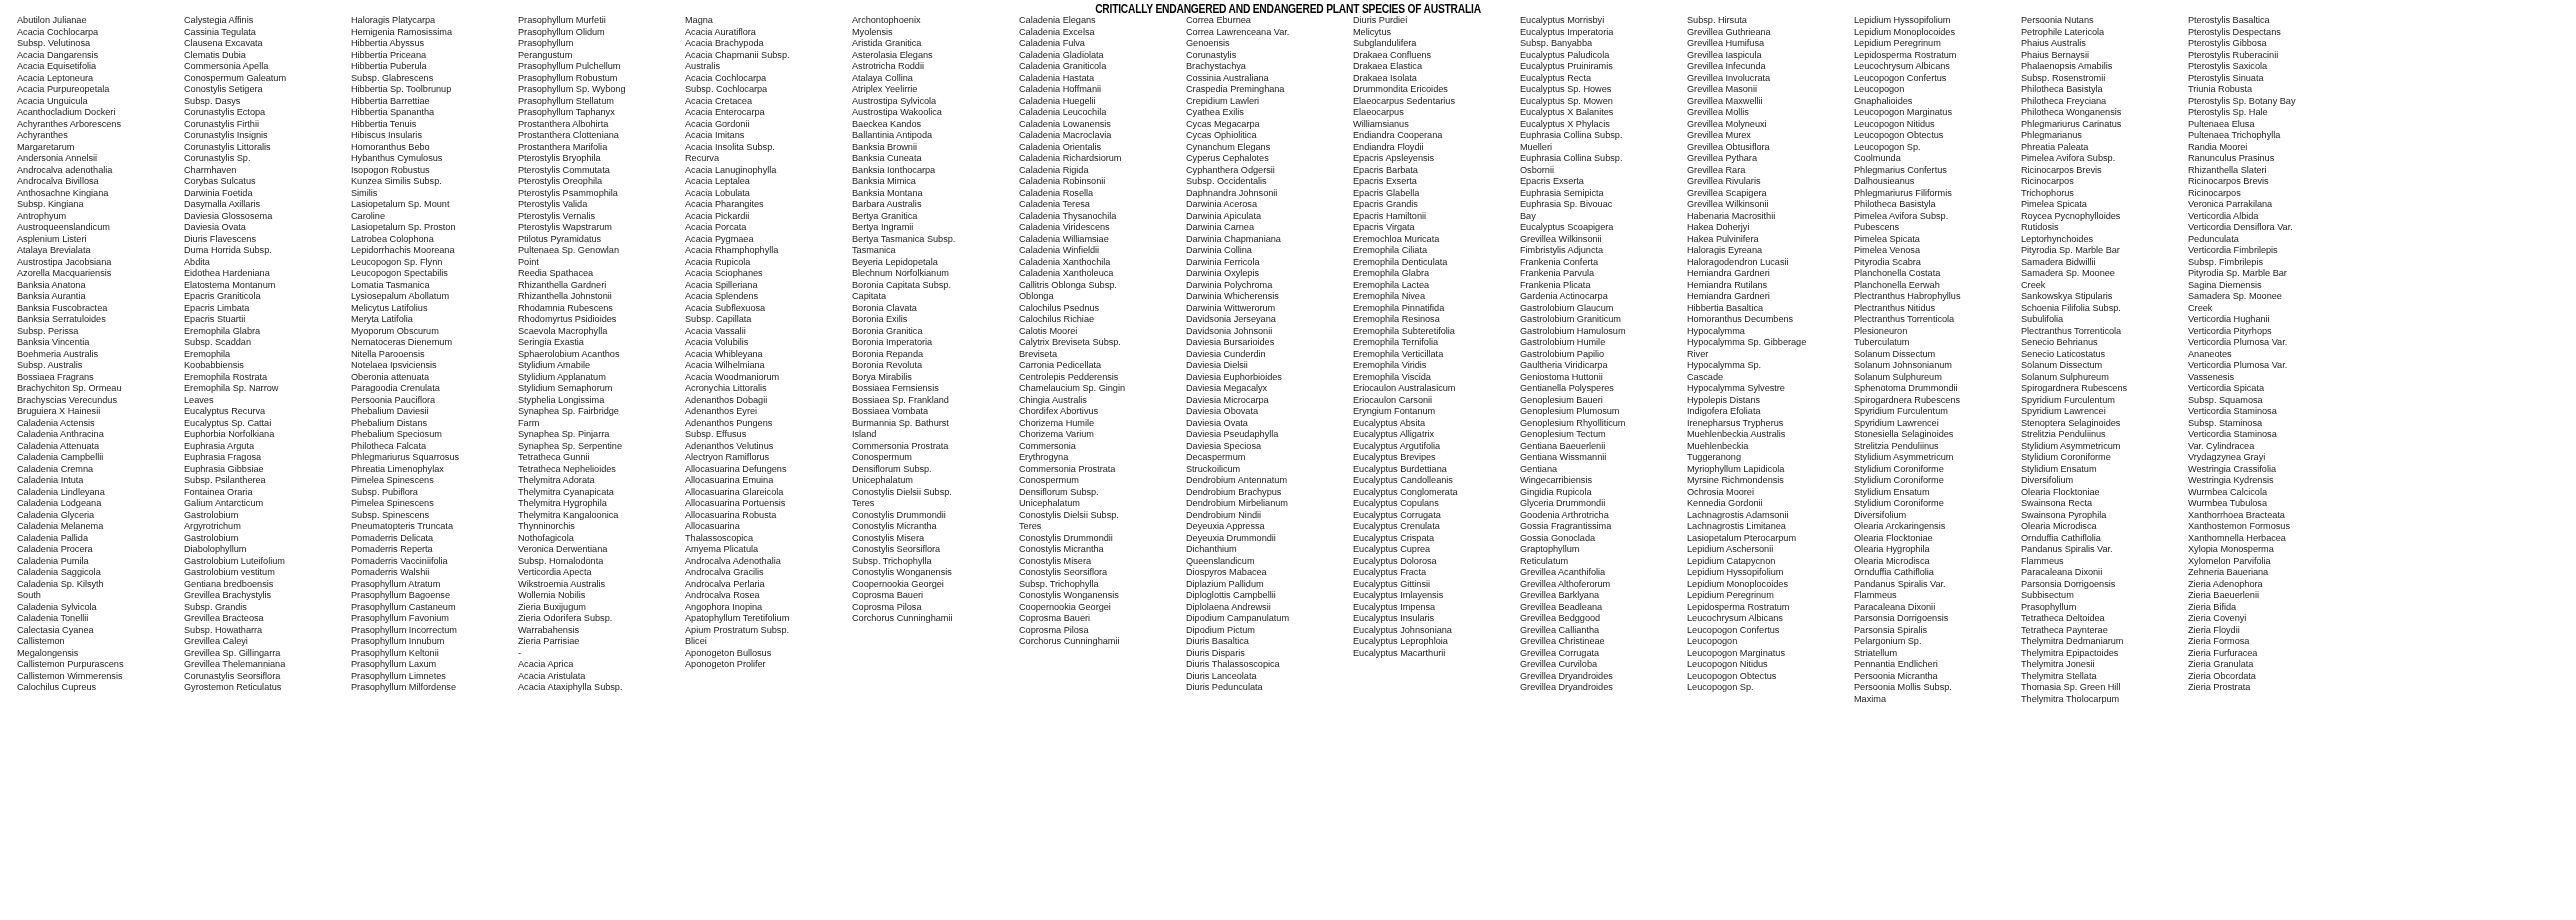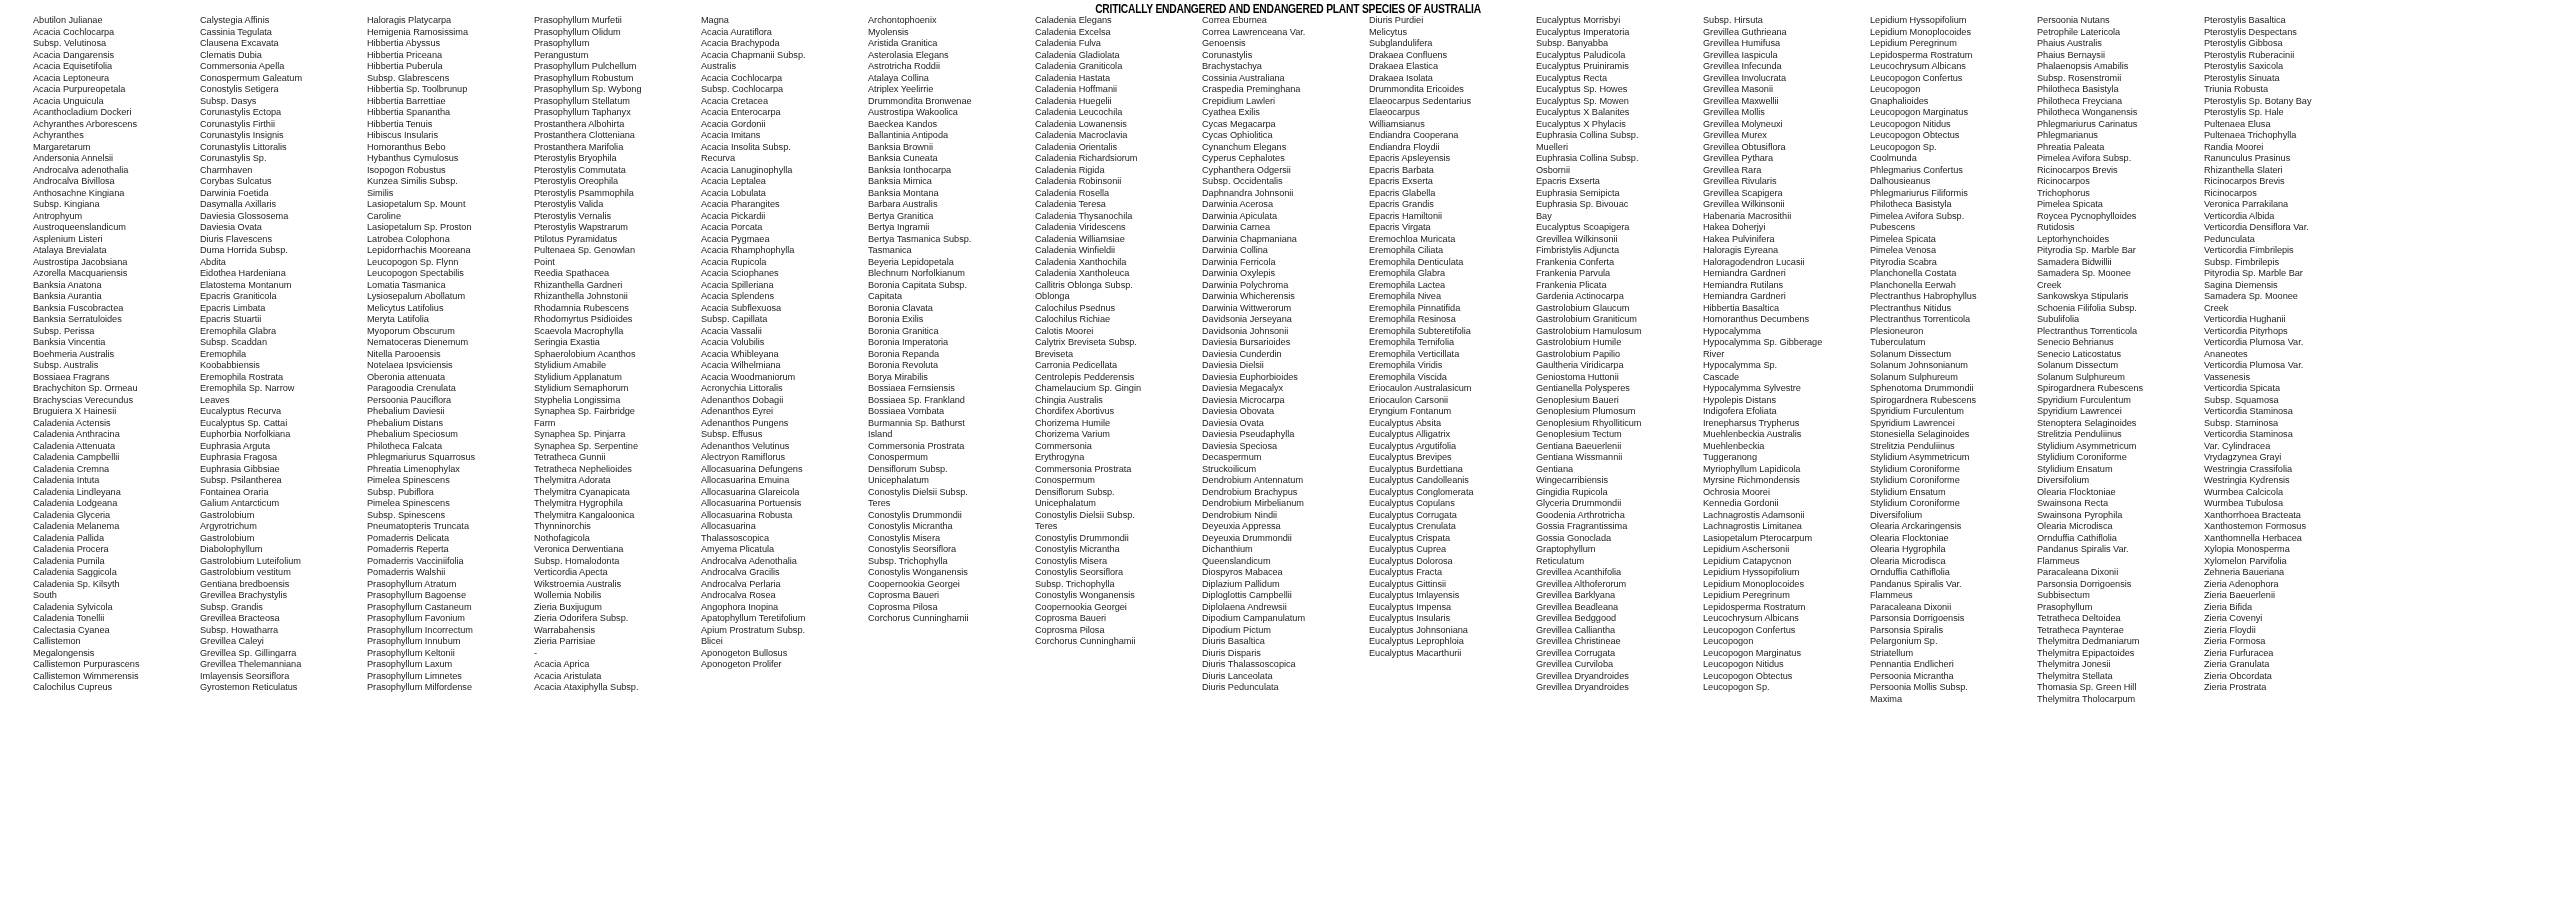--- a/index.html
+++ b/index.html
@@ -36,21 +36,21 @@
     white-space: nowrap;
   }
   #columns {
     position: absolute;
     top: 15px;
     left: 0;
     width: 2576px;
     display: flex;
     flex-direction: row;
     align-items: flex-start;
-    padding-left: 33px;
+    padding-left: 17px;
     box-sizing: border-box;
   }
   .col {
     width: 167px;
     flex: 0 0 167px;
     padding-right: 5px;
     box-sizing: border-box;
   }
   .entry {
     font-size: 9.2px;
@@ -180,21 +180,21 @@
         <div class="entry">Gastrolobium Luteifolium</div>
         <div class="entry">Gastrolobium vestitum</div>
         <div class="entry">Gentiana bredboensis</div>
         <div class="entry">Grevillea Brachystylis</div>
         <div class="entry">Subsp. Grandis</div>
         <div class="entry">Grevillea Bracteosa</div>
         <div class="entry">Subsp. Howatharra</div>
         <div class="entry">Grevillea Caleyi</div>
         <div class="entry">Grevillea Sp. Gillingarra</div>
         <div class="entry">Grevillea Thelemanniana</div>
-        <div class="entry">Imlayensis Seorsiflora</div>
+        <div class="entry">Corunastylis Seorsiflora</div>
         <div class="entry">Gyrostemon Reticulatus</div>
       </div>
       <div class="col">
         <div class="entry">Haloragis Platycarpa</div>
         <div class="entry">Hemigenia Ramosissima</div>
         <div class="entry">Hibbertia Abyssus</div>
         <div class="entry">Hibbertia Priceana</div>
         <div class="entry">Hibbertia Puberula</div>
         <div class="entry">Subsp. Glabrescens</div>
         <div class="entry">Hibbertia Sp. Toolbrunup</div>
@@ -372,21 +372,21 @@
         <div class="entry">Aponogeton Prolifer</div>
       </div>
       <div class="col">
         <div class="entry">Archontophoenix</div>
         <div class="entry">Myolensis</div>
         <div class="entry">Aristida Granitica</div>
         <div class="entry">Asterolasia Elegans</div>
         <div class="entry">Astrotricha Roddii</div>
         <div class="entry">Atalaya Collina</div>
         <div class="entry">Atriplex Yeelirrie</div>
-        <div class="entry">Drummondita Bronwenae</div>
+        <div class="entry">Austrostipa Sylvicola</div>
         <div class="entry">Austrostipa Wakoolica</div>
         <div class="entry">Baeckea Kandos</div>
         <div class="entry">Ballantinia Antipoda</div>
         <div class="entry">Banksia Brownii</div>
         <div class="entry">Banksia Cuneata</div>
         <div class="entry">Banksia Ionthocarpa</div>
         <div class="entry">Banksia Mimica</div>
         <div class="entry">Banksia Montana</div>
         <div class="entry">Barbara Australis</div>
         <div class="entry">Bertya Granitica</div>

